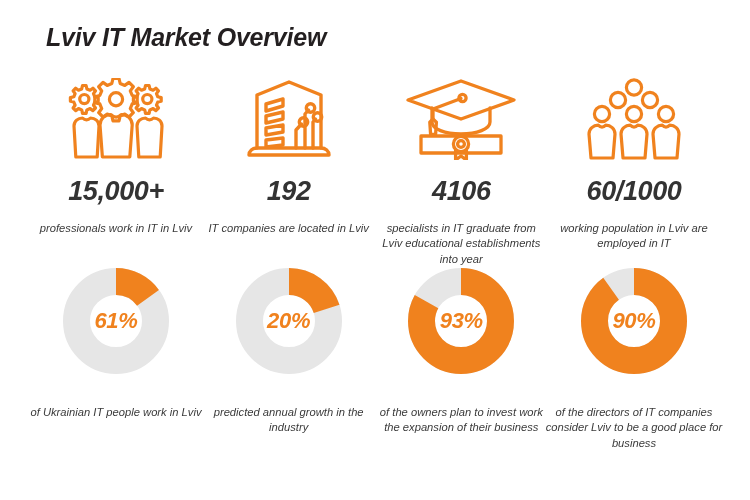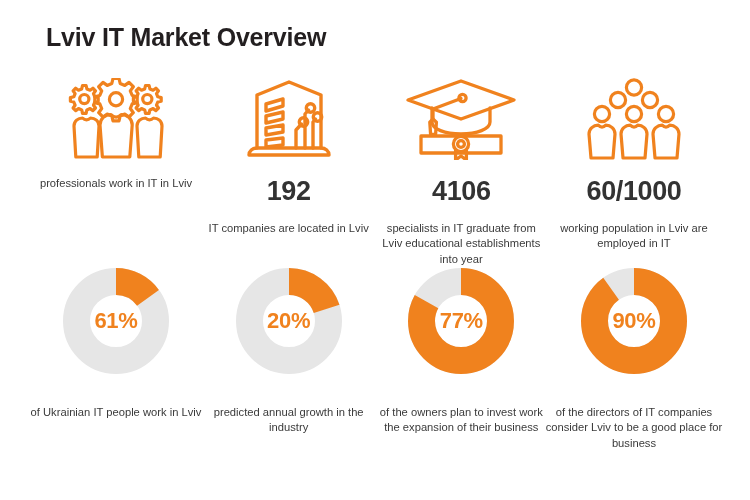--- a/index.html
+++ b/index.html
@@ -15,20 +15,21 @@
     position: relative;
     color: #333333;
   }
 
   .page {
     width: 750px;
     height: 428px;
     position: relative;
     box-sizing: border-box;
     padding: 0;
+    font-style: italic;
   }
 
   
   .title {
     position: absolute;
     left: 46px;
     top: 24px;
     font-size: 25px;
     font-weight: bold;
     letter-spacing: -0.2px;
@@ -136,20 +137,21 @@
           <path d="M85.5 7.5 l3.6 0 .8 3.4 3.2 1.3 2.8-2 2.6 2.6-2 2.8 1.3 3.2 3.4 .8 0 3.6-3.4 .8-1.3 3.2 2 2.8-2.6 2.6-2.8-2-3.2 1.3-.8 3.4-3.6 0-.8-3.4-3.2-1.3-2.8 2-2.6-2.6 2-2.8-1.3-3.2-3.4-.8 0-3.6 3.4-.8 1.3-3.2-2-2.8 2.6-2.6 2.8 2 3.2-1.3z"></path>
           <circle cx="87.3" cy="21.1" r="4.6"></circle>
 
           <path d="M14 48 c0-5 4-8 8.5-8 c2.5 2.6 5.5 2.6 8 0 c4.5 0 8.5 3 8.5 8 l-1.8 31 l-21.4 0 z"></path>
 
           <path d="M40 47 c0-6.5 5.2-10.4 11-10.4 c3.2 3.4 7 3.4 10.2 0 c5.8 0 11 3.9 11 10.4 l-2.4 32 l-27.4 0 z"></path>
 
           <path d="M77 48 c0-5 4-8 8.5-8 c2.5 2.6 5.5 2.6 8 0 c4.5 0 8.5 3 8.5 8 l-1.8 31 l-21.4 0 z"></path>
         </svg>
       </div>
+      <div class="stat-number">15,000+</div>
       <div class="stat-caption">professionals work in IT in Lviv</div>
     </div>
 
     <div class="cell">
       <div class="icon-wrap">
         <svg width="104" height="82" viewBox="0 0 104 82" fill="none" stroke="#f0821e" stroke-width="3.4" stroke-linejoin="round" stroke-linecap="round">
 
           <path d="M20 70 L20 17 L52 4 L84 17 L84 70"></path>
 
           <path d="M12 77 c0-4 3.5-7 8-7 l64 0 c4.5 0 8 3 8 7 z"></path>
@@ -243,21 +245,21 @@
       </div>
       <div class="donut-caption">predicted annual growth in the industry</div>
     </div>
 
     <div class="cell">
       <div class="donut-wrap">
         <svg viewBox="0 0 106 106">
           <circle cx="53" cy="53" r="39.5" fill="none" stroke="#e6e6e6" stroke-width="27"></circle>
           <circle class="donut-arc" cx="53" cy="53" r="39.5" fill="none" stroke="#f0821e" stroke-width="27" stroke-dasharray="205.99423029588274 42.19158933771093" stroke-dashoffset="0"></circle>
         </svg>
-        <div class="donut-label">77%</div>
+        <div class="donut-label">93%</div>
       </div>
       <div class="donut-caption">of the owners plan to invest work the expansion of their business</div>
     </div>
 
     <div class="cell">
       <div class="donut-wrap">
         <svg viewBox="0 0 106 106">
           <circle cx="53" cy="53" r="39.5" fill="none" stroke="#e6e6e6" stroke-width="27"></circle>
           <circle class="donut-arc" cx="53" cy="53" r="39.5" fill="none" stroke="#f0821e" stroke-width="27" stroke-dasharray="223.36723767023432 24.81858196335936" stroke-dashoffset="0"></circle>
         </svg>

